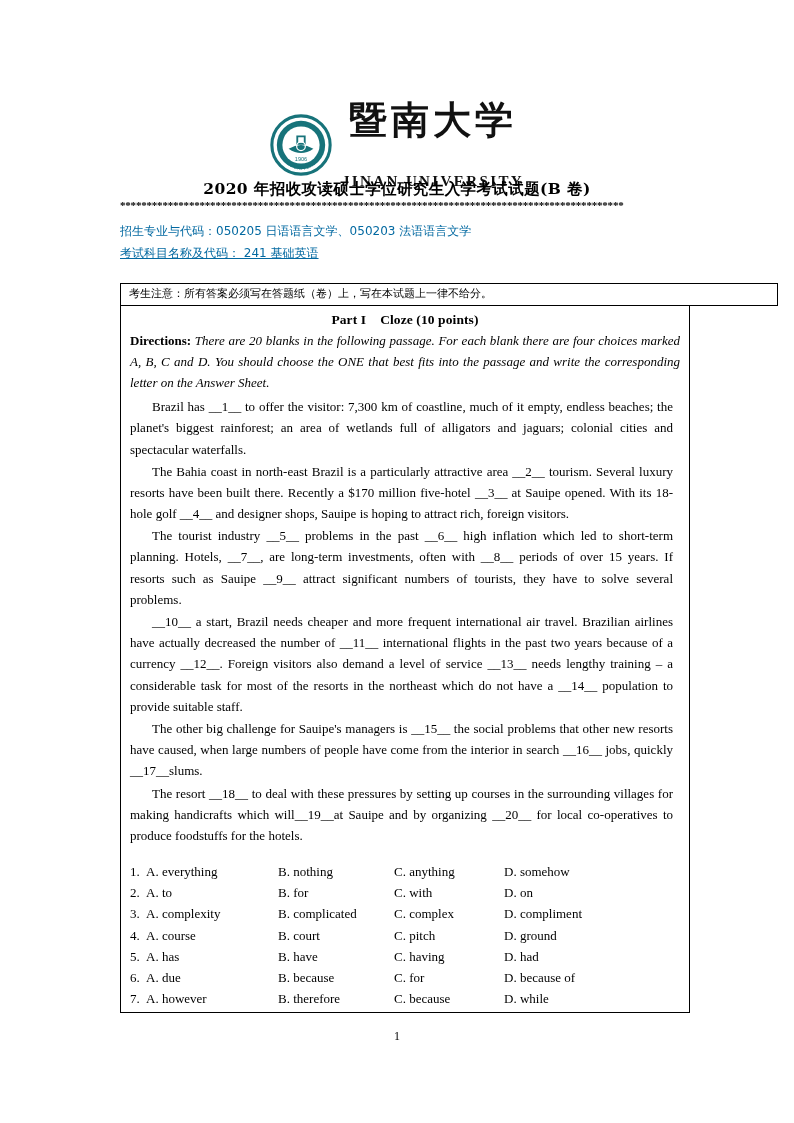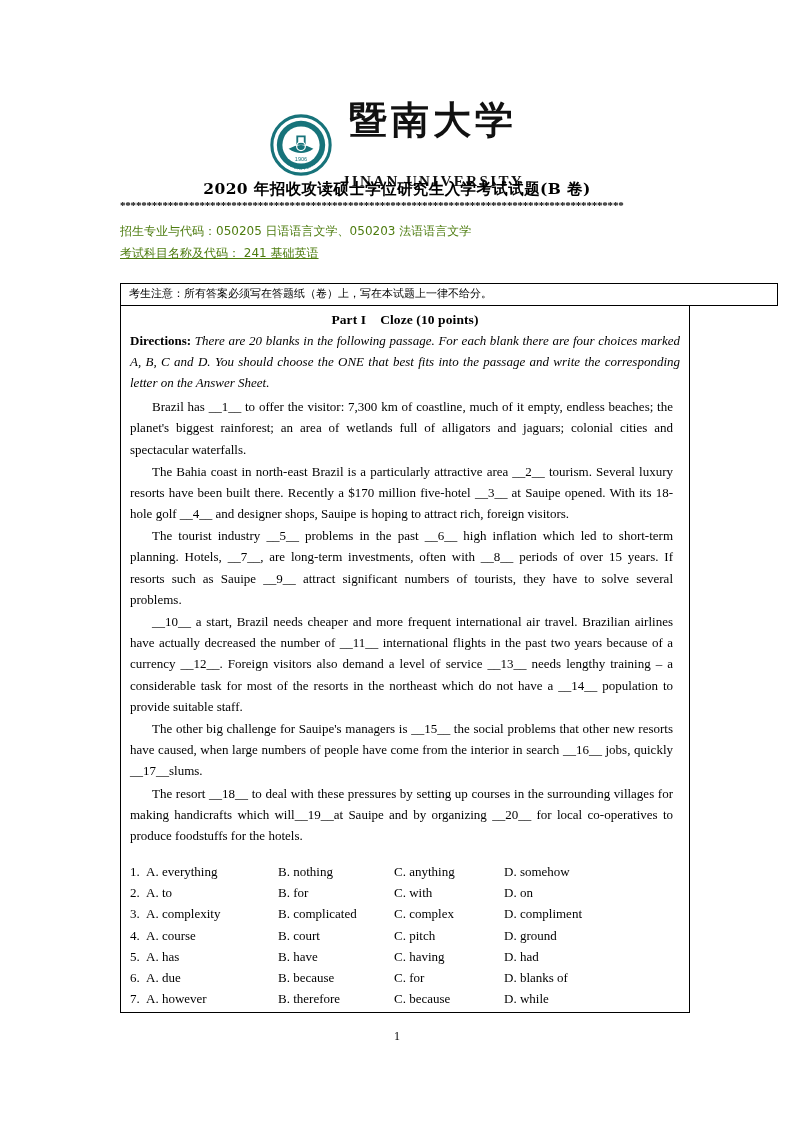--- a/index.html
+++ b/index.html
@@ -87,21 +87,21 @@
     white-space: nowrap;
     overflow: hidden;
     color: #000;
   }
 
   .meta-line {
     position: absolute;
     left: 120px;
     font-family: "DejaVu Sans", "Liberation Sans", sans-serif;
     font-size: 12px;
-    color: #4d7c0f;
+    color: #0369a1;
     white-space: nowrap;
   }
   .meta-line.l1 { top: 223px; }
   .meta-line.l2 { top: 245px; text-decoration: underline; }
 
   
   .notice-box {
     position: absolute;
     left: 120px;
     top: 283px;
@@ -285,21 +285,21 @@
         <span class="opt-b">B. have</span>
         <span class="opt-c">C. having</span>
         <span class="opt-d">D. had</span>
       </div>
 
       <div class="opt-row">
         <span class="opt-num">6.</span>
         <span class="opt-a">A. due</span>
         <span class="opt-b">B. because</span>
         <span class="opt-c">C. for</span>
-        <span class="opt-d">D. blanks of</span>
+        <span class="opt-d">D. because of</span>
       </div>
 
       <div class="opt-row">
         <span class="opt-num">7.</span>
         <span class="opt-a">A. however</span>
         <span class="opt-b">B. therefore</span>
         <span class="opt-c">C. because</span>
         <span class="opt-d">D. while</span>
       </div>
 

